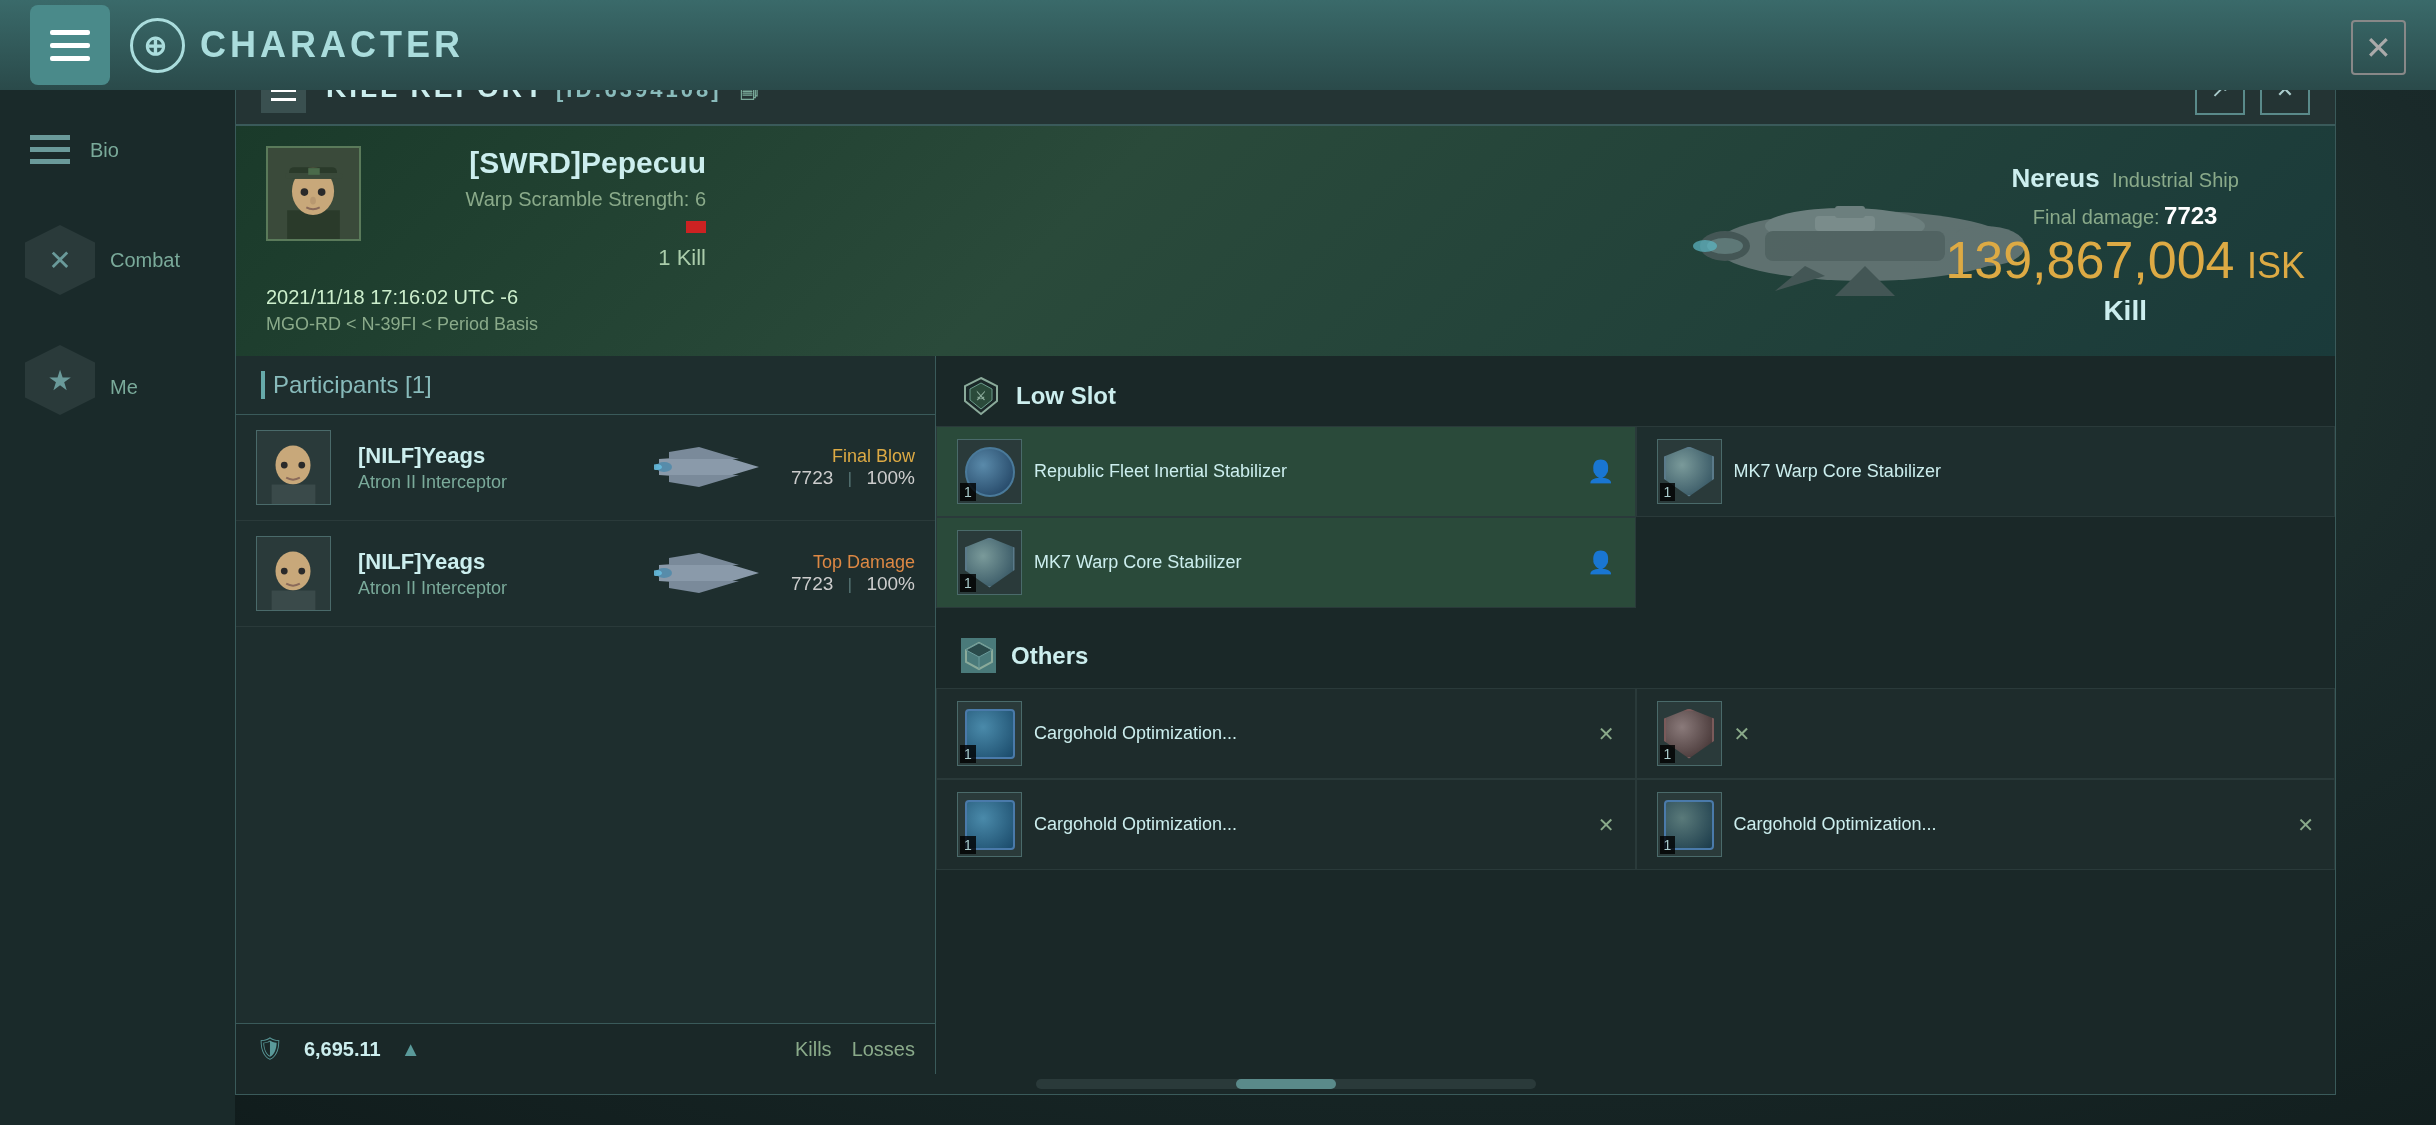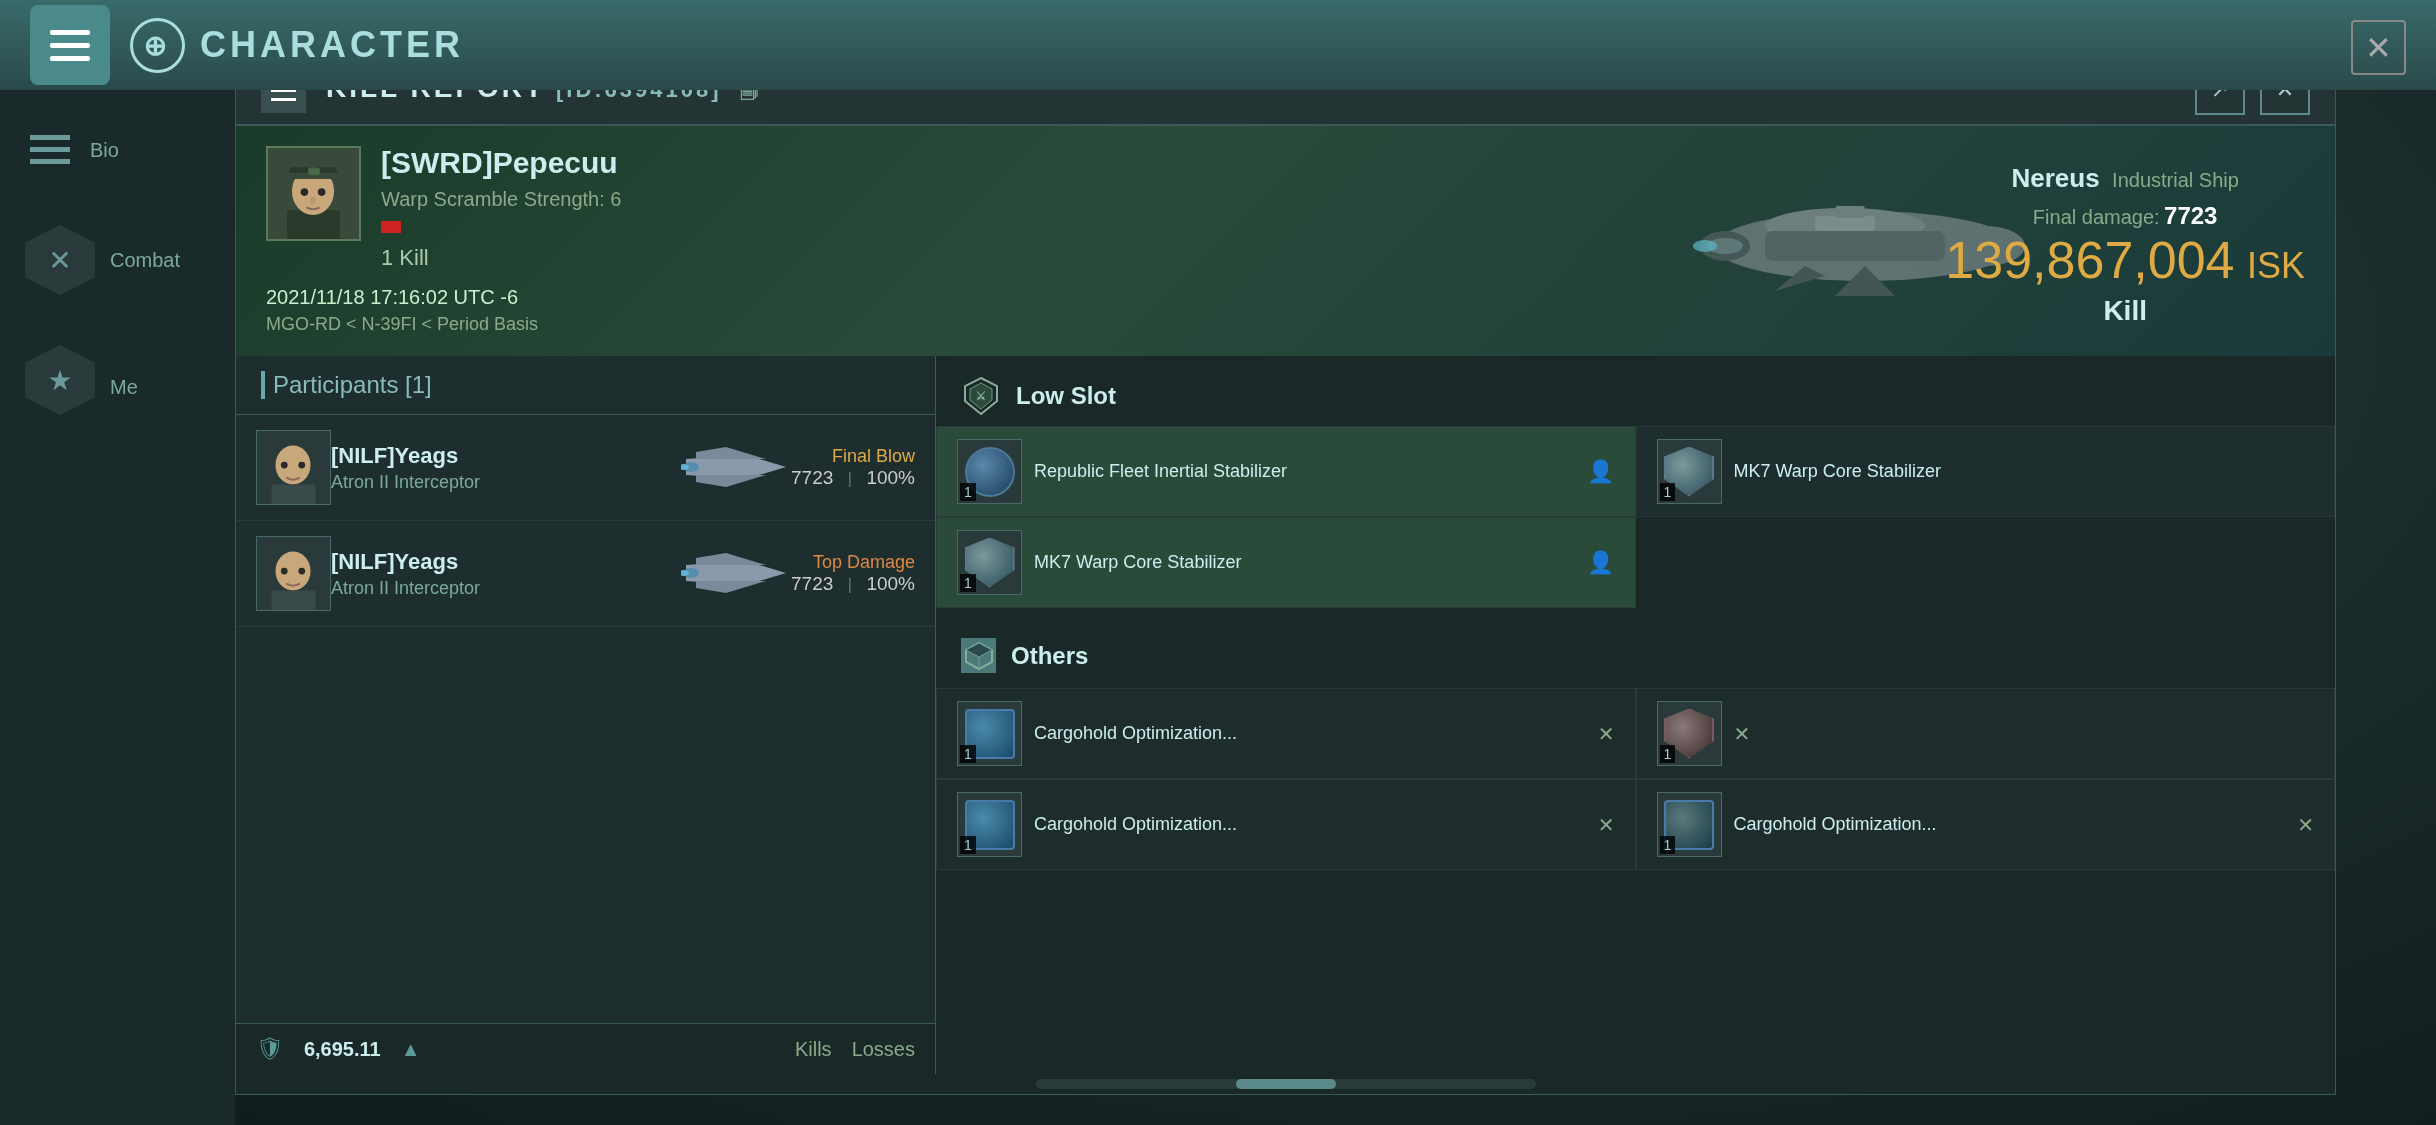--- a/index.html
+++ b/index.html
@@ -248,20 +248,21 @@
       width: 100%;
       height: 100%;
       background: linear-gradient(135deg, #4a5a4a, #2a3a2a);
       display: flex;
       align-items: center;
       justify-content: center;
     }
 
     .victim-info {
       flex: 1;
+      text-align: right;
     }
 
     .victim-name {
       color: #cceeee;
       font-size: 30px;
       font-weight: bold;
       margin-bottom: 8px;
     }
 
     .victim-stat {
@@ -387,21 +388,21 @@
     .participants-list {
       flex: 1;
       overflow-y: auto;
     }
 
     .participant-item {
       display: flex;
       align-items: center;
       padding: 15px 20px;
       border-bottom: 1px solid #2a3a3a;
-      gap: 0;
+      gap: 27px;
     }
 
     .participant-avatar {
       width: 75px;
       height: 75px;
       background: #2a3a3a;
       border: 1px solid #4a6a6a;
       flex-shrink: 0;
       overflow: hidden;
     }

